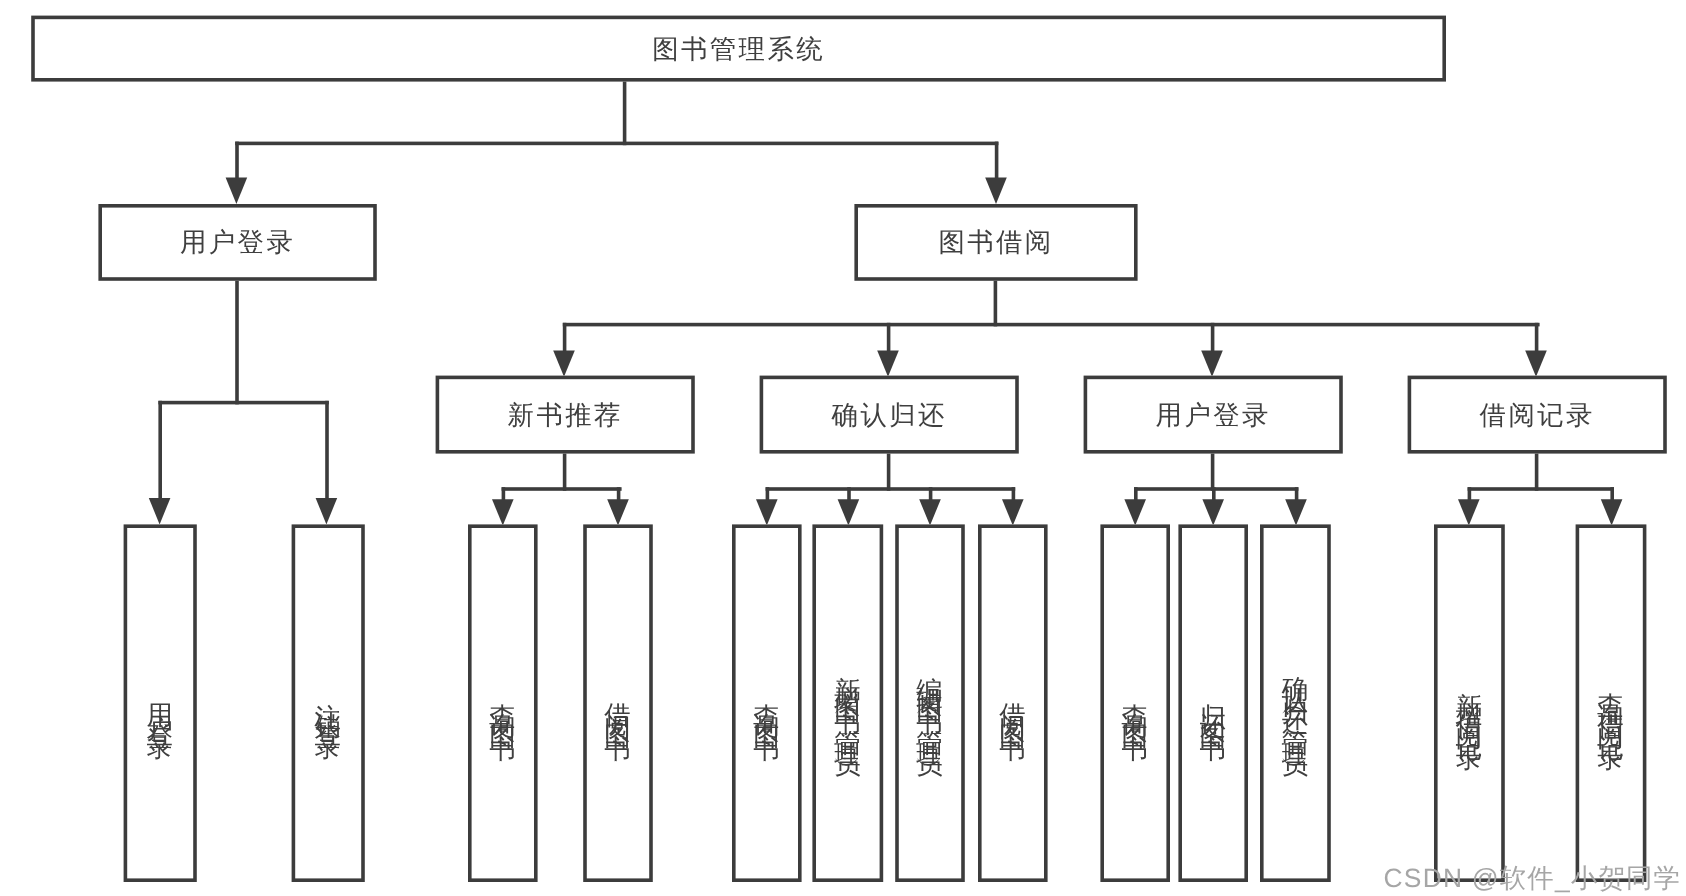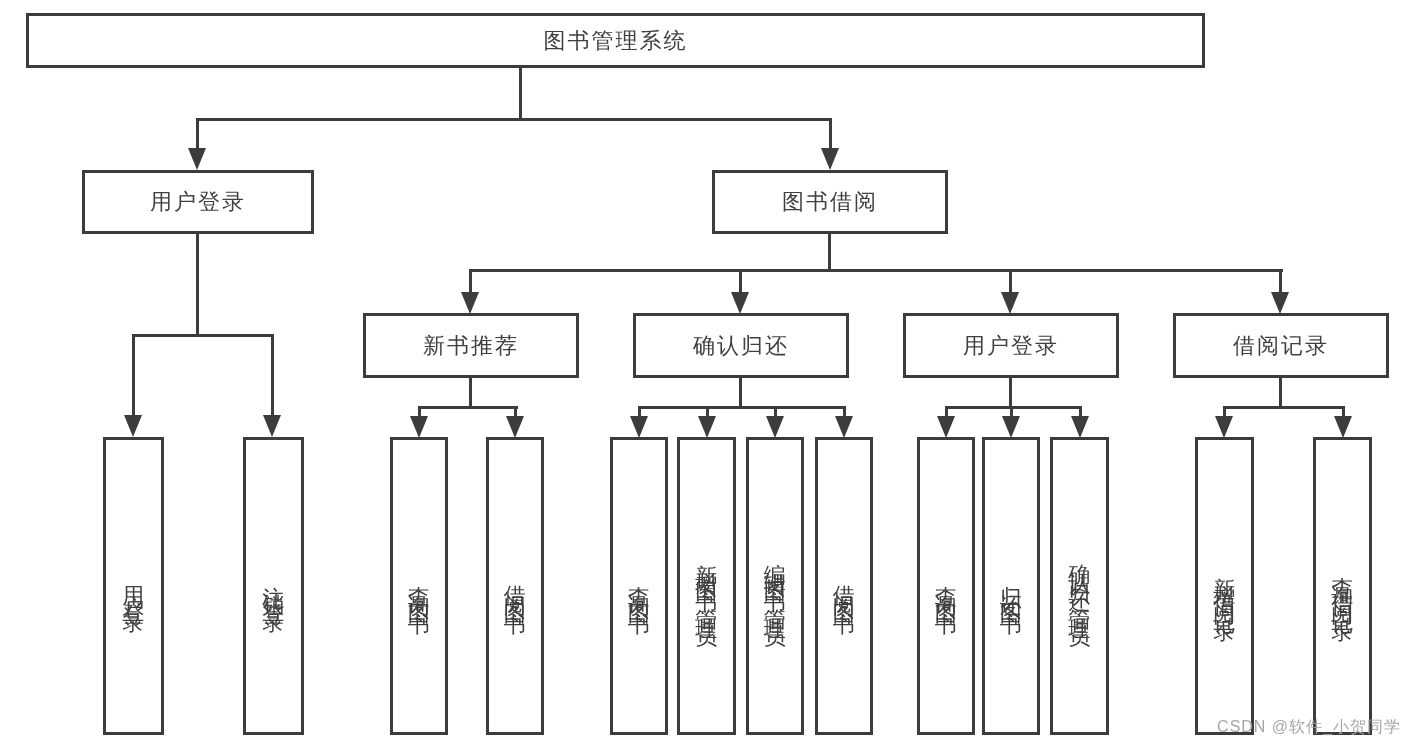--- a/index.html
+++ b/index.html
@@ -14,21 +14,21 @@
       border-left:9px solid transparent;border-right:9px solid transparent;
       border-top:22px solid #3c3c3c;}
   
   .hbox{position:absolute;background:#fff;border:3px solid #3c3c3c;box-sizing:border-box;
         display:flex;align-items:center;justify-content:center;
         font-size:22px;letter-spacing:2px;z-index:2;}
   .vbox{position:absolute;background:#fff;border:3px solid #3c3c3c;box-sizing:border-box;
         top:437px;height:298px;display:flex;align-items:center;justify-content:center;z-index:2;}
   .vbox .vt{writing-mode:vertical-rl;text-orientation:mixed;
         font-size:22px;letter-spacing:9px;line-height:1.15;white-space:nowrap;}
-  .watermark{position:absolute;top:717px;right:4px;font-size:16px;color:#a6a6a6;
+  .watermark{position:absolute;top:717px;right:4px;font-size:22px;color:#a6a6a6;
         letter-spacing:1px;z-index:6;}
 </style>
 </head>
 <body>
 
 <div class="canvas">
 
   <div class="vl" style="left:519px;top:67px;height:54px"></div>
   <div class="hl" style="left:196px;top:118px;width:636px"></div>
   <div class="vl" style="left:196px;top:118px;height:32px"></div>

